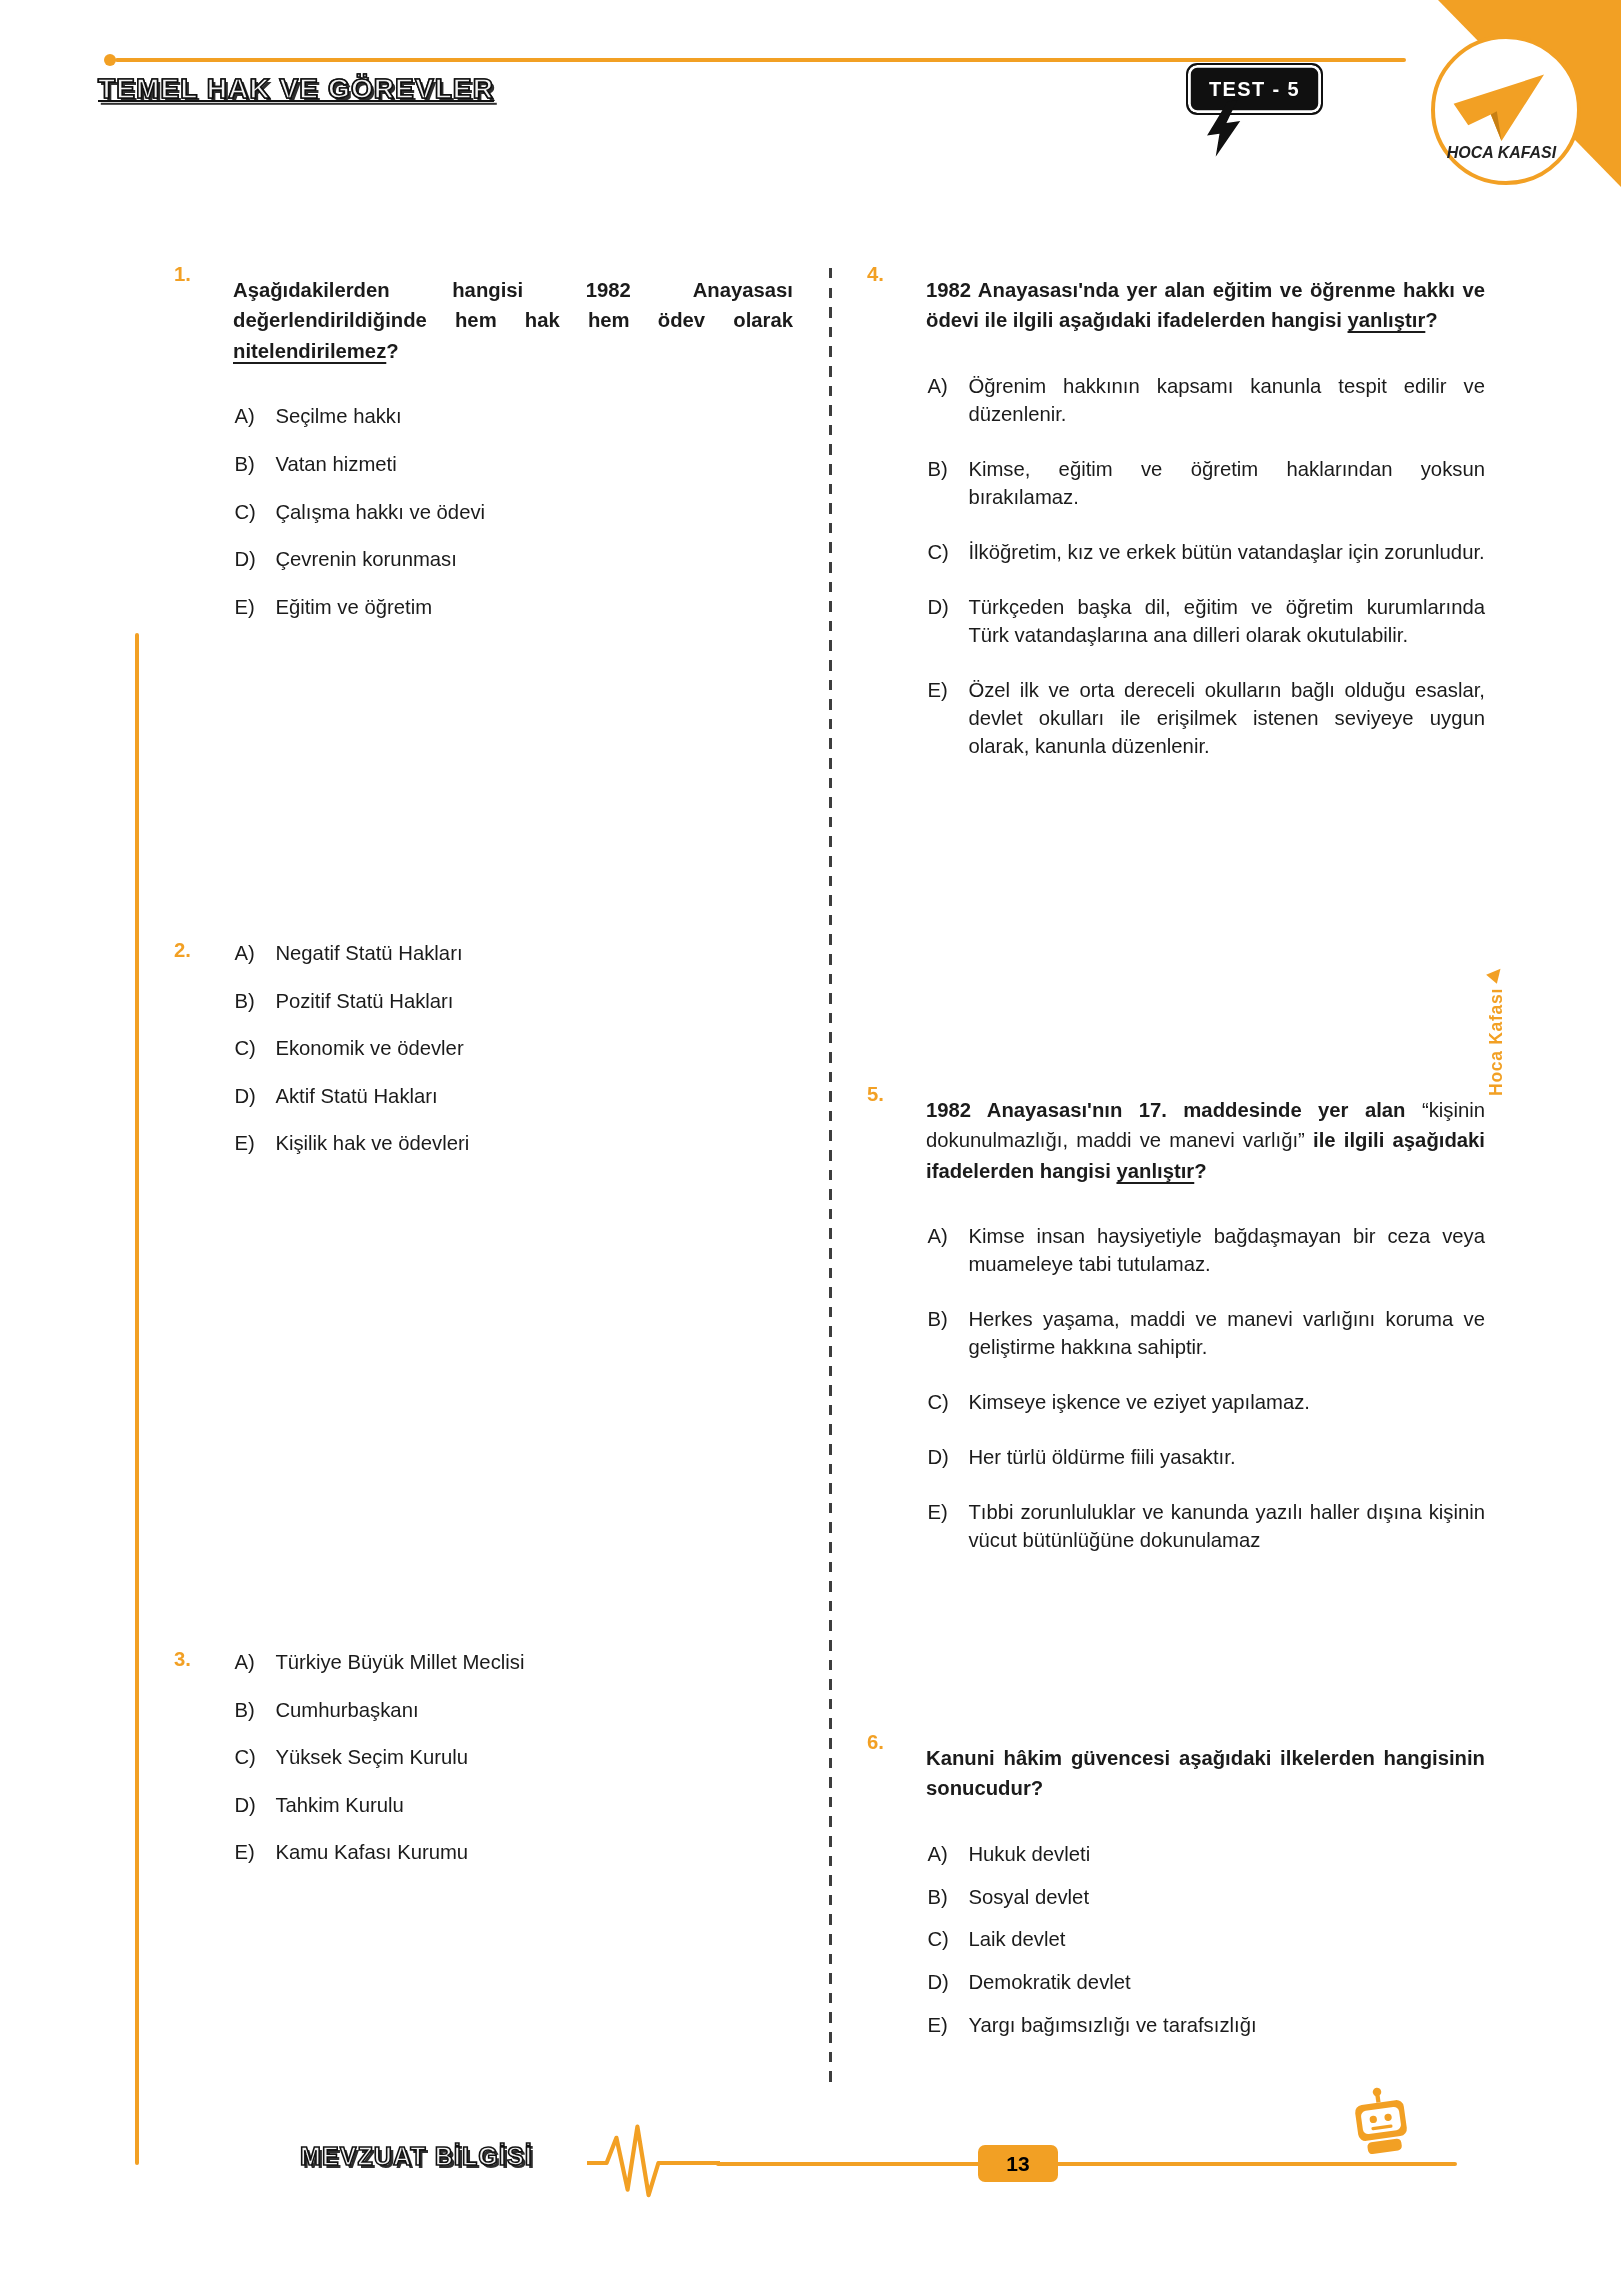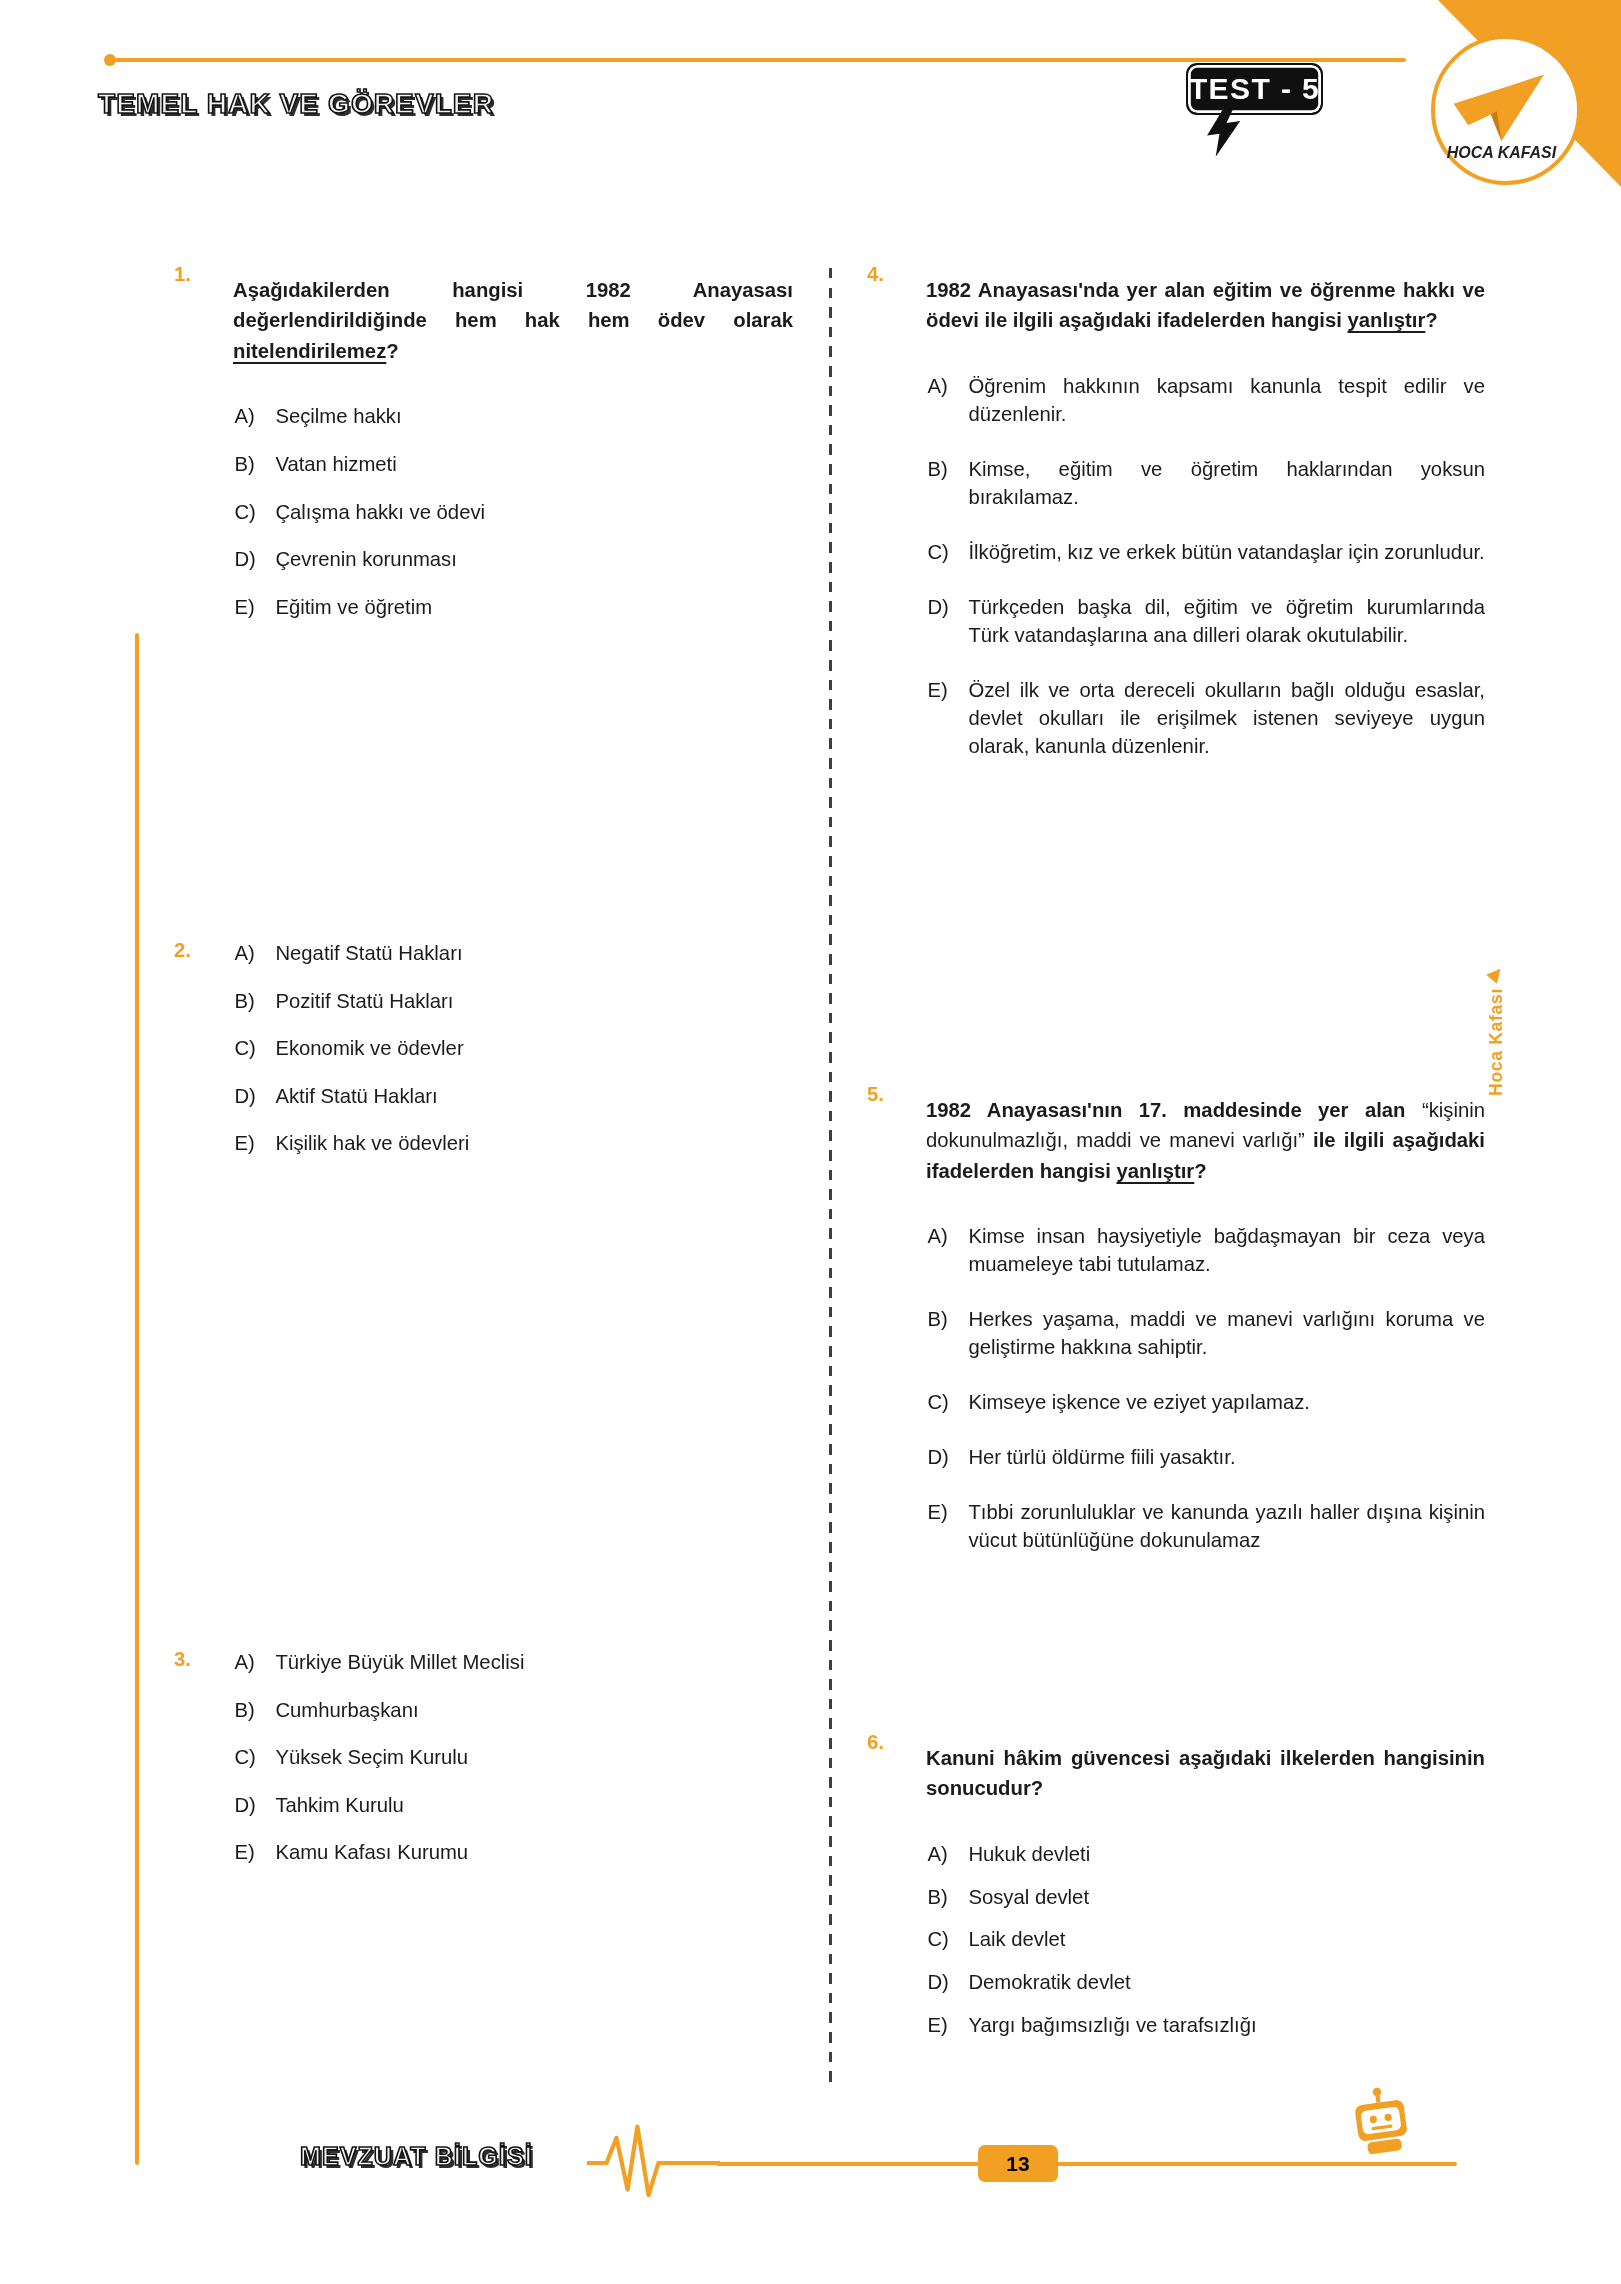--- a/index.html
+++ b/index.html
@@ -11,27 +11,27 @@
 
   
   .top-dot{ position:absolute; left:104px; top:54px; width:12px; height:12px; border-radius:50%; background:var(--accent); }
   .top-line{ position:absolute; left:115px; top:58px; width:1291px; height:3.5px; background:var(--accent); border-radius:2.1px; }
   .page-title, .book-title{
     position:absolute; font-weight:900; letter-spacing:1.1px;
     color:#f3f3f3; -webkit-text-stroke:1.6px #101010;
     text-shadow:2.8px 2.8px 0 #2e2e2e;
     font-size:28px; white-space:nowrap;
   }
-  .page-title{ left:98px; top:88px; }
+  .page-title{ left:98px; top:73px;text-decoration:underline; }
   .test-badge{
     position:absolute; left:1186px; top:63px; width:137px; height:52px;
     background:#101010; border:2.8px solid #101010; border-radius:11.2px;
     box-shadow: inset 0 0 0 2.8px #ffffff; box-sizing:border-box;
     display:flex; align-items:center; justify-content:center;
-    color:#ffffff; font-weight:800; font-size:30px; letter-spacing:1.4px;
+    color:#ffffff; font-weight:800; font-size:20px; letter-spacing:1.4px;
   }
   .bolt{ position:absolute; left:1206px; top:102px; width:41px; height:53px; transform:rotate(-8deg); }
 
   .corner-ribbon{
     position:absolute; right:0; top:0; width:184px; height:188px;
     background:var(--accent); clip-path:polygon(0 0,100% 0,100% 100%);
   }
   .logo-circle{
     position:absolute; left:1431px; top:35px; width:150px; height:150px;
     background:#ffffff; border:4.2px solid var(--accent); border-radius:50%;

